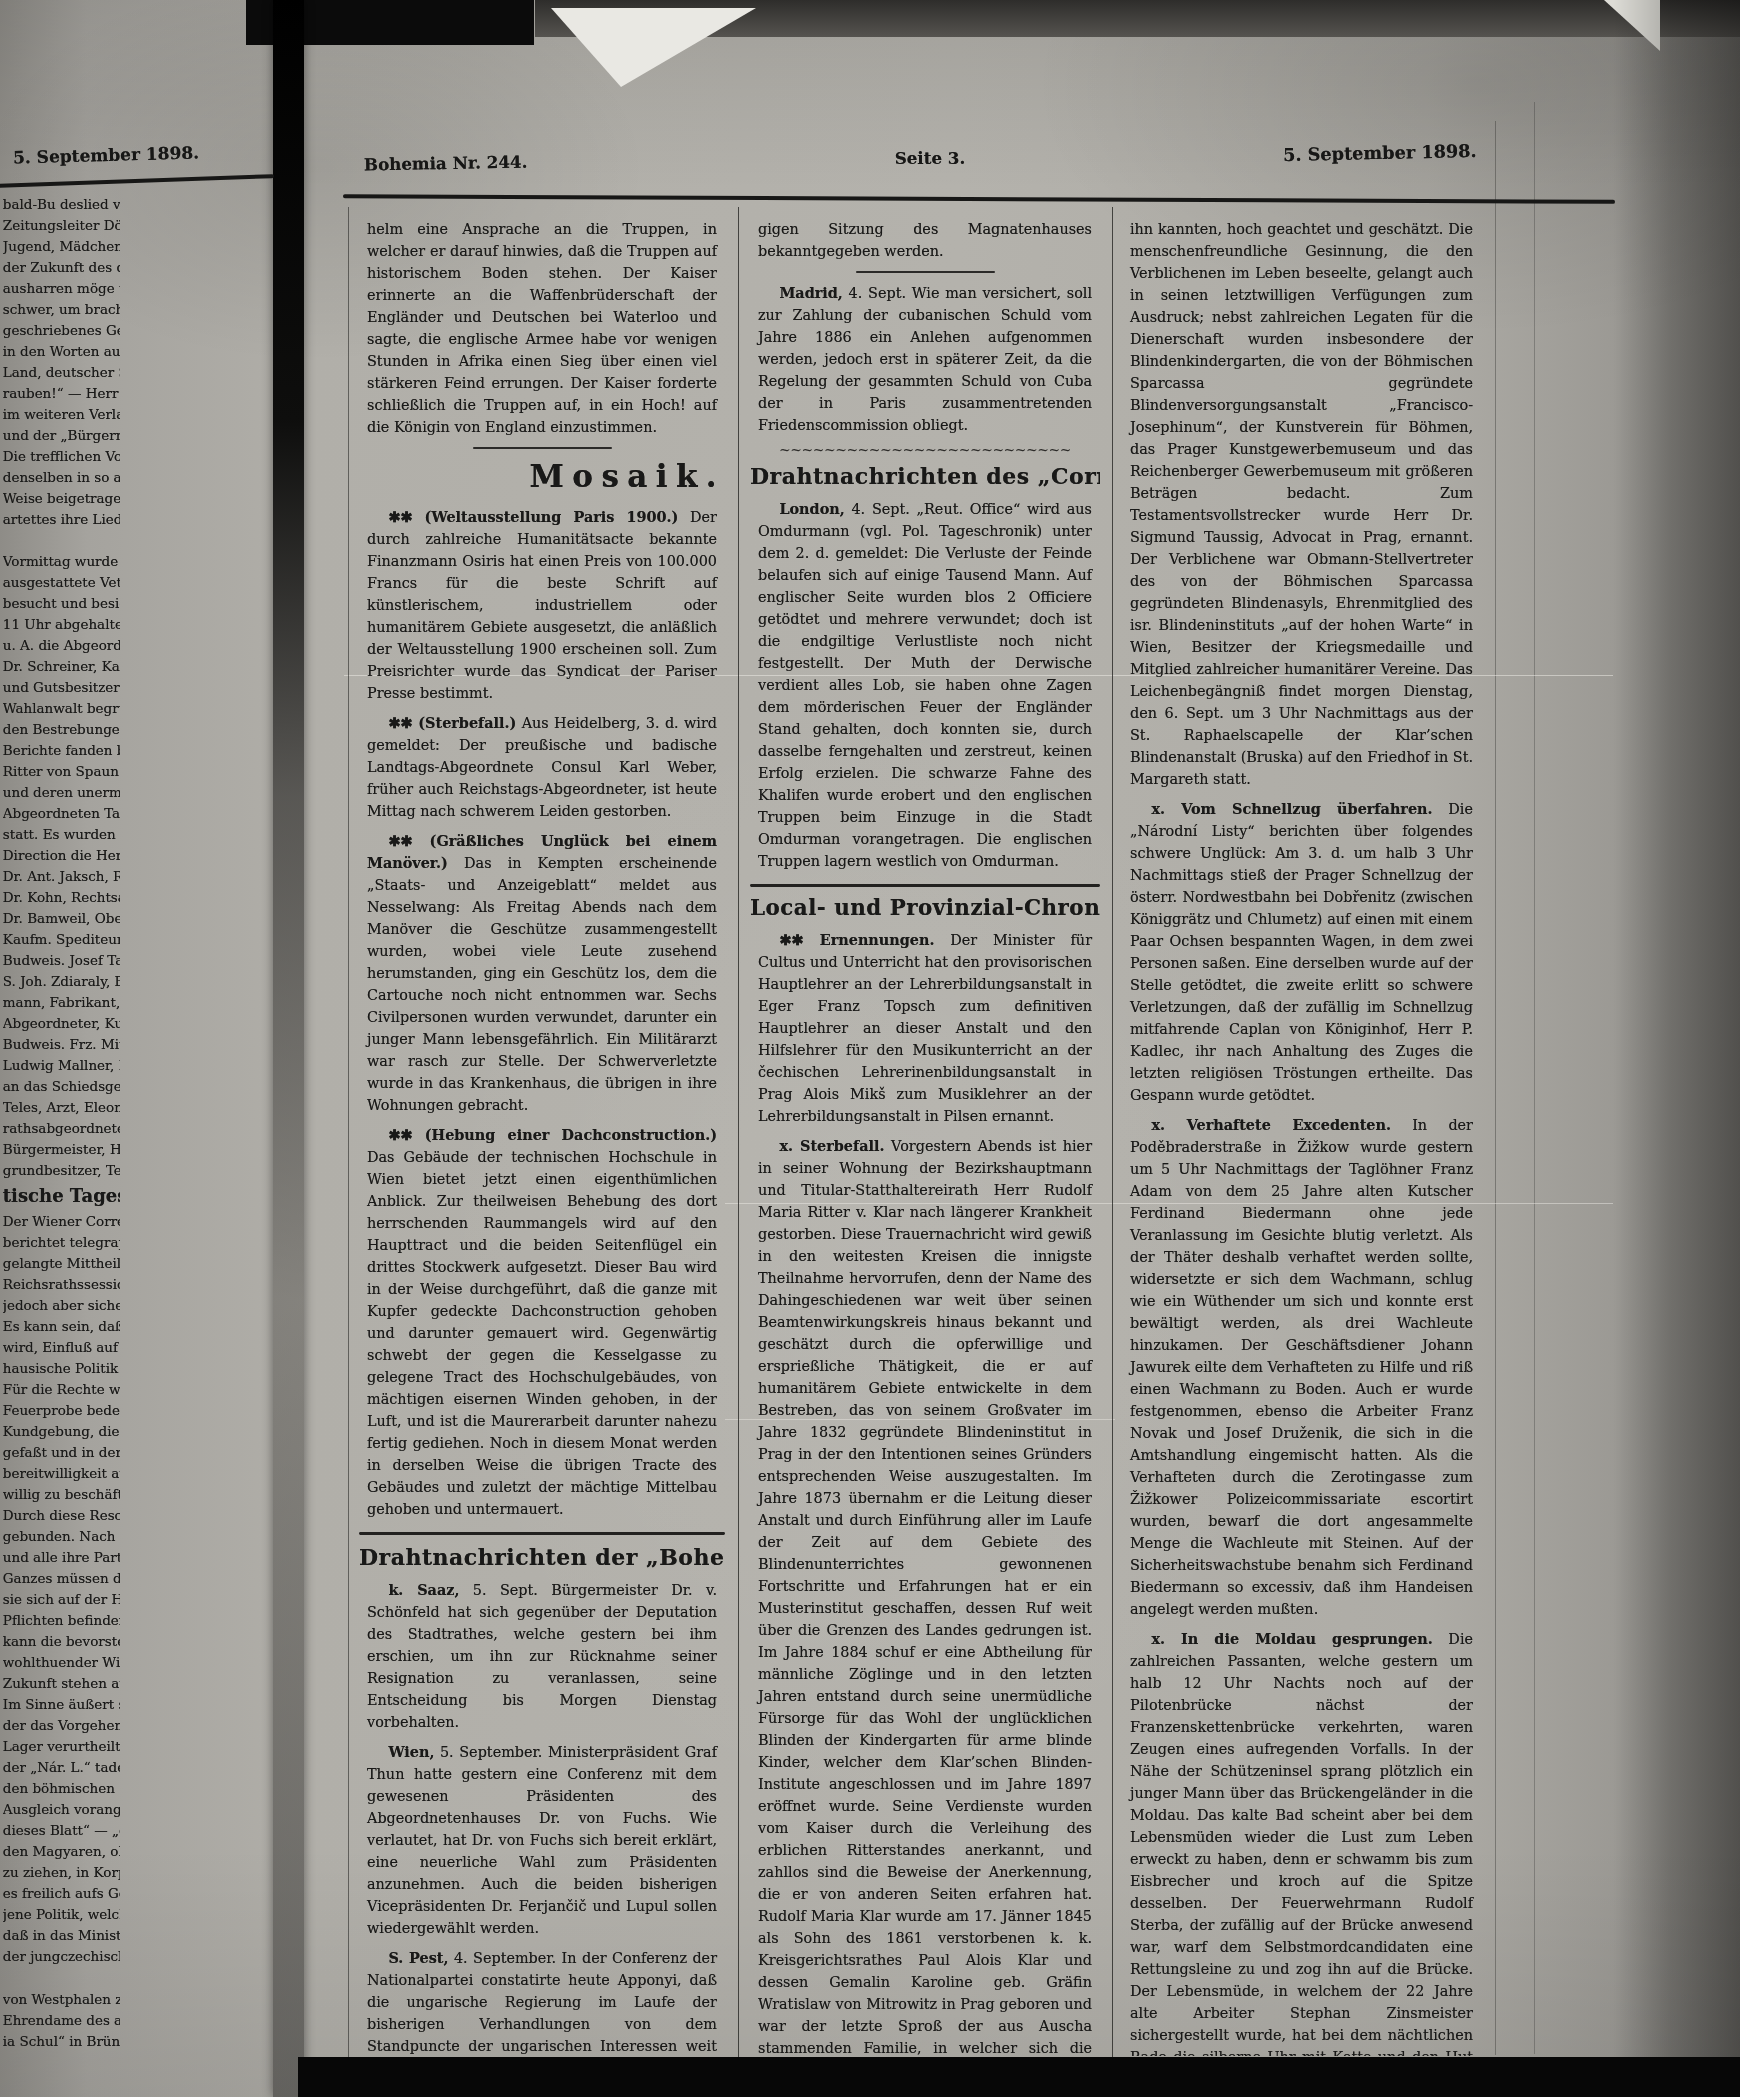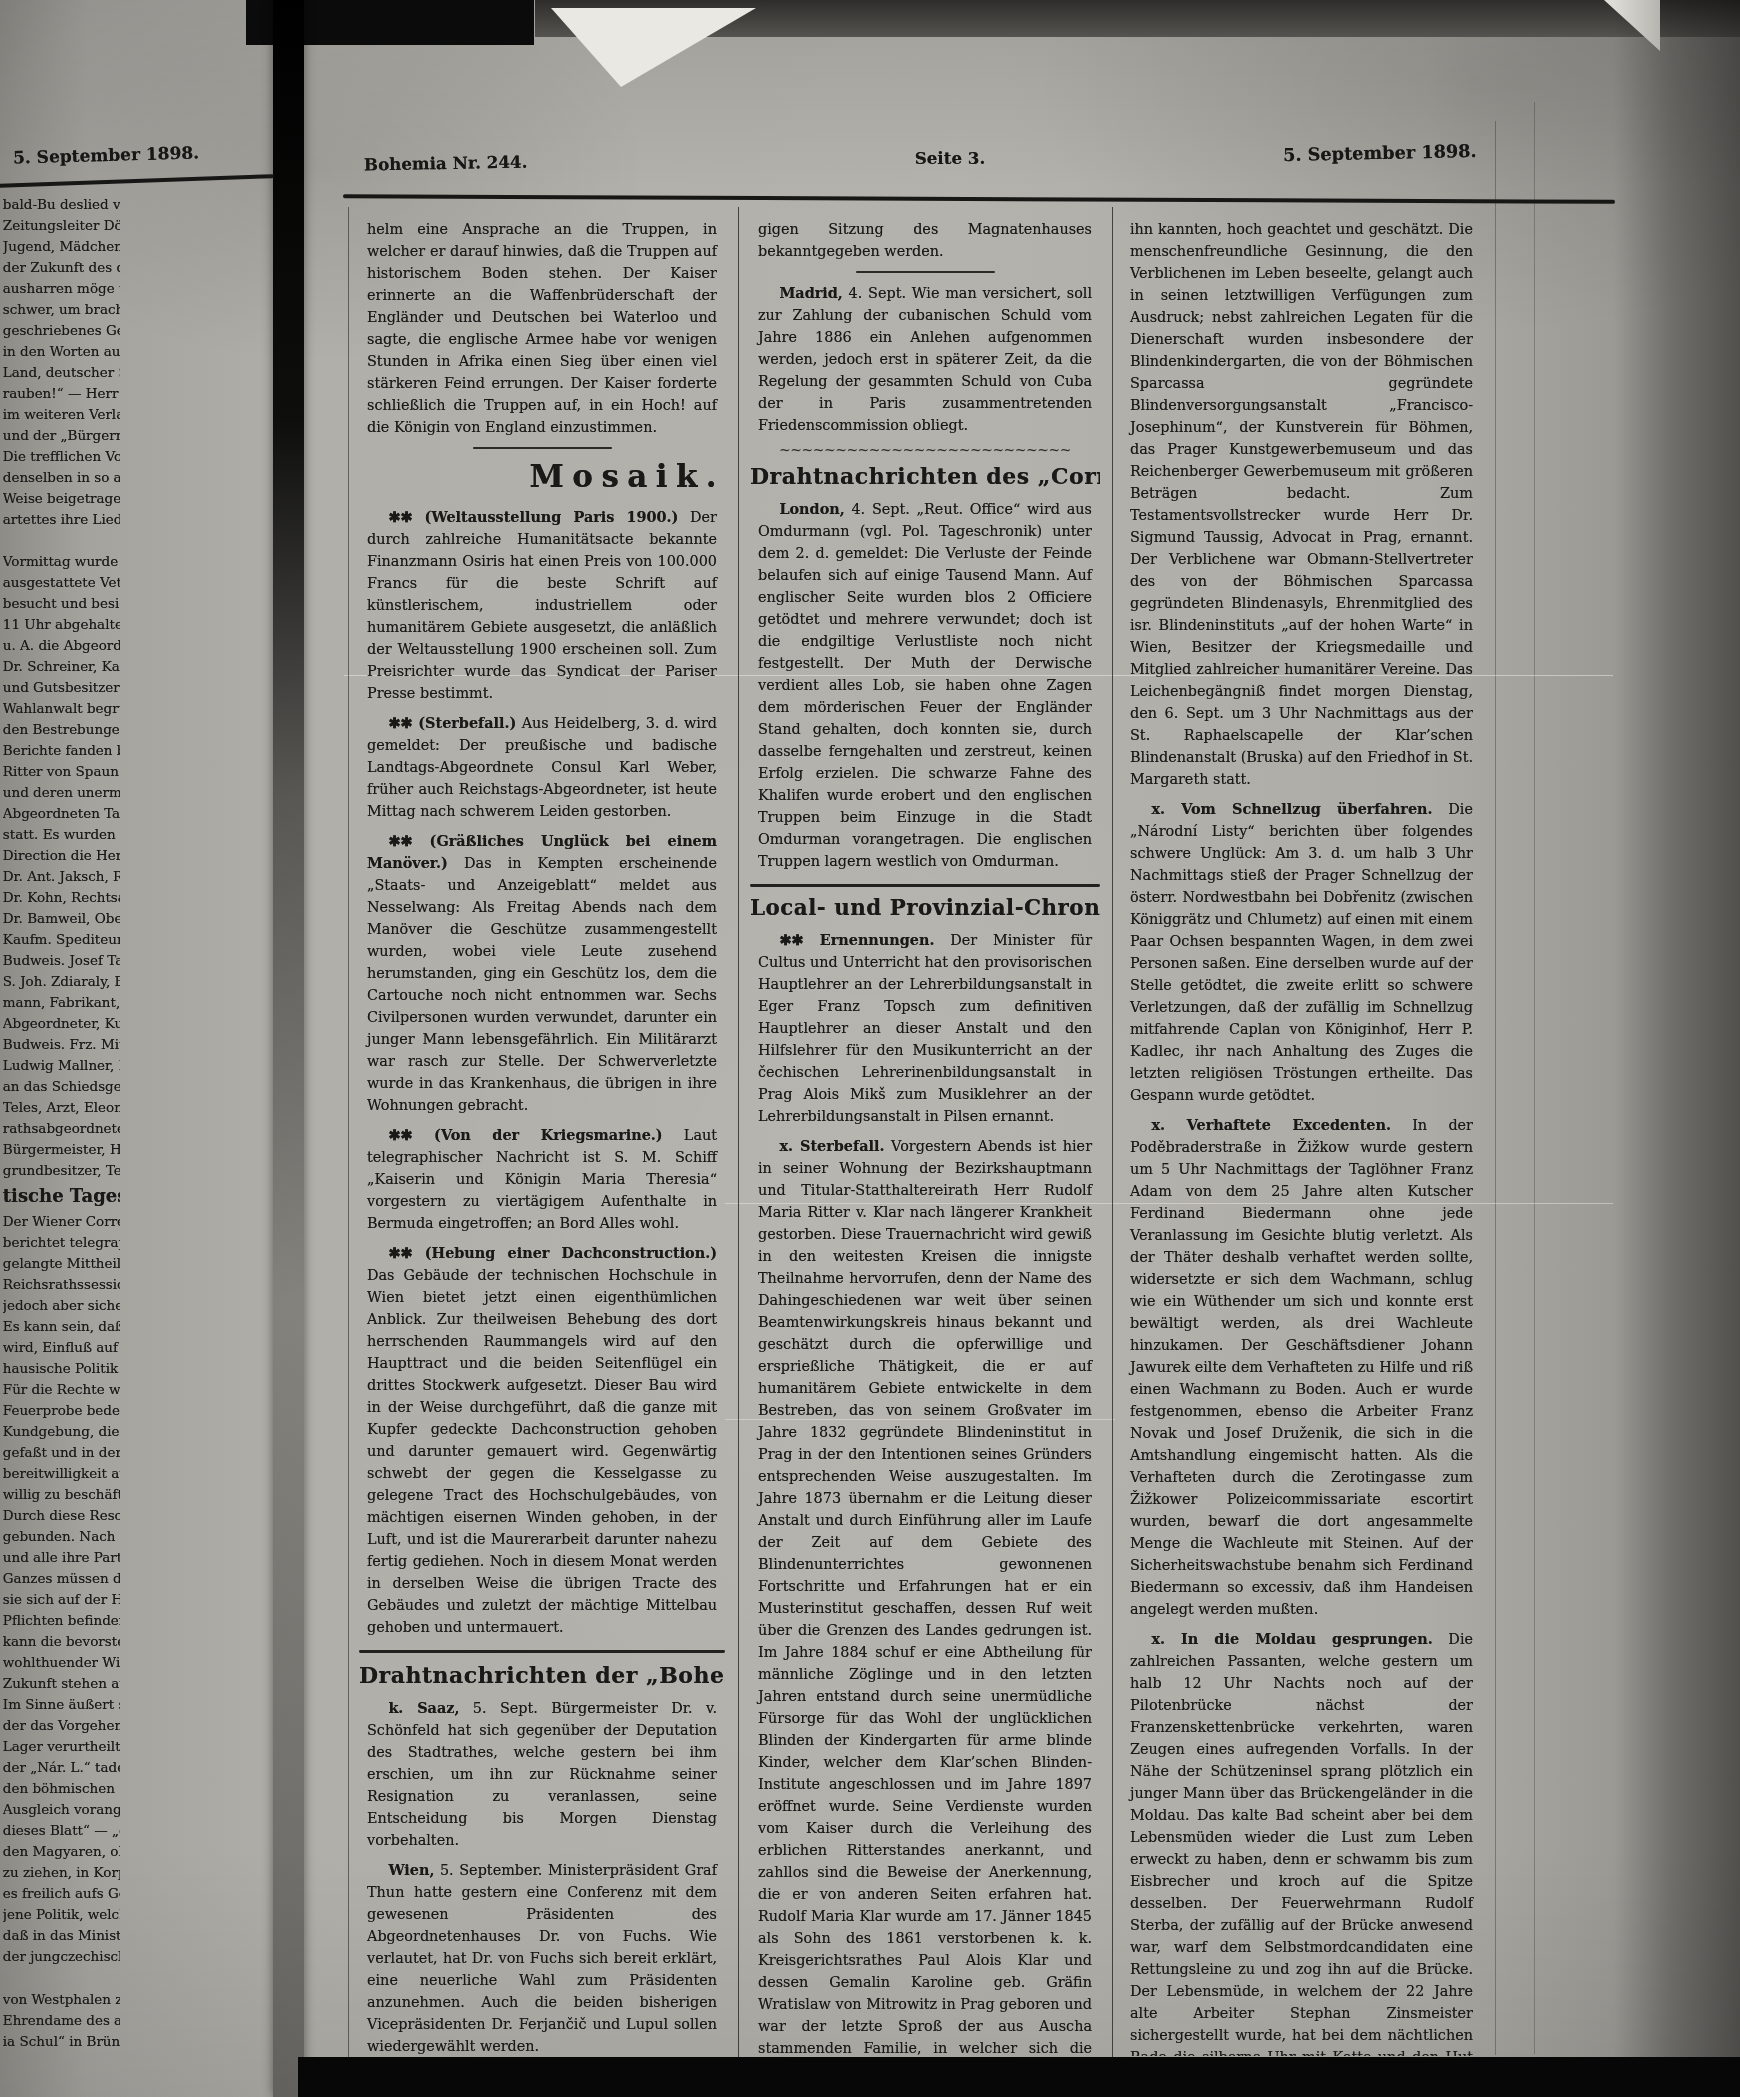--- a/index.html
+++ b/index.html
@@ -50,21 +50,21 @@
   <div class="artifact" style="left:1534px;top:102px;width:1.4px;height:1952px;background:rgba(34,33,31,.28);"></div>
   <div class="artifact" style="left:1613px;top:0;width:127px;height:2097px;background:linear-gradient(90deg,rgba(0,0,0,0),rgba(0,0,0,.22) 45%,rgba(0,0,0,.38) 100%);"></div>
   <div class="artifact" style="left:298px;top:2057px;width:1443px;height:41px;background:#070707;"></div>
   <div class="artifact" style="left:344px;top:675px;width:1269px;height:1.4px;background:rgba(242,240,234,.5);"></div>
   <div class="artifact" style="left:725px;top:1203px;width:888px;height:1.4px;background:rgba(242,240,234,.45);"></div>
   <div class="artifact" style="left:725px;top:1419px;width:390px;height:0.9px;background:rgba(242,240,234,.4);"></div>
 
   <div class="mast" style="left:13px;top:145px;font-size:17px;transform:rotate(-1.6deg);">5. September 1898.</div>
   <div class="artifact" style="left:-4.6px;top:179px;width:279px;height:3.7px;background:#171716;border-radius:1.9px;transform:rotate(-2deg);"></div>
   <div class="mast" style="left:364px;top:153px;font-size:16.7px;transform:rotate(-1deg);">Bohemia Nr. 244.</div>
-  <div class="mast" style="left:894px;top:148px;width:112px;text-align:center;font-size:16.7px;">Seite 3.</div>
+  <div class="mast" style="left:874px;top:148px;width:112px;text-align:center;font-size:16.7px;">Seite 3.</div>
   <div class="mast" style="left:1283px;top:142px;font-size:17.7px;transform:rotate(-1.2deg);">5. September 1898.</div>
   <div class="artifact" style="left:343px;top:197px;width:1272px;height:3.7px;background:#171716;border-radius:1.9px;transform:rotate(.25deg);"></div>
 
   <div class="artifact" style="left:348px;top:207px;width:0.9px;height:1850px;background:rgba(30,29,27,.55);"></div>
   <div class="artifact" style="left:738px;top:207px;width:1.4px;height:1850px;background:rgba(30,29,27,.75);"></div>
   <div class="artifact" style="left:1112px;top:207px;width:1.4px;height:1850px;background:rgba(30,29,27,.75);"></div>
 
   <div class="col" id="col-0" style="left:2.8px;top:194px;width:117px;height:1863px;">
       <div class="frag">bald-Bu deslied von Wilhelm Dörre</div>
       <div class="frag">Zeitungsleiter Dörre brachte sein Glas</div>
@@ -156,21 +156,20 @@
       <div class="frag">ia Schul“ in Brünn ernannt.</div>
       <div class="frag">4. Sept. Nach dem heute</div>
     </div>
   <div class="col" id="col-1" style="left:359px;top:210px;width:366px;height:1846px;">
       <p class="para noindent"><span>helm eine Ansprache an die Truppen, in welcher er darauf hinwies, daß die Truppen auf historischem Boden stehen. Der Kaiser erinnerte an die Waffenbrüderschaft der Engländer und Deutschen bei Waterloo und sagte, die englische Armee habe vor wenigen Stunden in Afrika einen Sieg über einen viel stärkeren Feind errungen. Der Kaiser forderte schließlich die Truppen auf, in ein Hoch! auf die Königin von England einzustimmen.</span></p>
       <div class="rule"></div>
       <div class="h xl">Mosaik.</div>
       <p class="para"><span class="lead">✱✱ (Weltausstellung Paris 1900.)</span> <span>Der durch zahlreiche Humanitätsacte bekannte Finanzmann Osiris hat einen Preis von 100.000 Francs für die beste Schrift auf künstlerischem, industriellem oder humanitärem Gebiete ausgesetzt, die anläßlich der Weltausstellung 1900 erscheinen soll. Zum Preisrichter wurde das Syndicat der Pariser Presse bestimmt.</span></p>
       <p class="para"><span class="lead">✱✱ (Sterbefall.)</span> <span>Aus Heidelberg, 3. d. wird gemeldet: Der preußische und badische Landtags-Abgeordnete Consul Karl Weber, früher auch Reichstags-Abgeordneter, ist heute Mittag nach schwerem Leiden gestorben.</span></p>
       <p class="para"><span class="lead">✱✱ (Gräßliches Unglück bei einem Manöver.)</span> <span>Das in Kempten erscheinende „Staats- und Anzeigeblatt“ meldet aus Nesselwang: Als Freitag Abends nach dem Manöver die Geschütze zusammengestellt wurden, wobei viele Leute zusehend herumstanden, ging ein Geschütz los, dem die Cartouche noch nicht entnommen war. Sechs Civilpersonen wurden verwundet, darunter ein junger Mann lebensgefährlich. Ein Militärarzt war rasch zur Stelle. Der Schwerverletzte wurde in das Krankenhaus, die übrigen in ihre Wohnungen gebracht.</span></p>
-      <p class="para"><span class="lead">✱✱ (Von der Kriegsmarine.)</span> <span>Laut telegraphischer Nachricht ist S. M. Schiff „Kaiserin und Königin Maria Theresia“ vorgestern zu viertägigem Aufenthalte in Bermuda eingetroffen; an Bord Alles wohl.</span></p>
       <p class="para"><span class="lead">✱✱ (Hebung einer Dachconstruction.)</span> <span>Das Gebäude der technischen Hochschule in Wien bietet jetzt einen eigenthümlichen Anblick. Zur theilweisen Behebung des dort herrschenden Raummangels wird auf den Haupttract und die beiden Seitenflügel ein drittes Stockwerk aufgesetzt. Dieser Bau wird in der Weise durchgeführt, daß die ganze mit Kupfer gedeckte Dachconstruction gehoben und darunter gemauert wird. Gegenwärtig schwebt der gegen die Kesselgasse zu gelegene Tract des Hochschulgebäudes, von mächtigen eisernen Winden gehoben, in der Luft, und ist die Maurerarbeit darunter nahezu fertig gediehen. Noch in diesem Monat werden in derselben Weise die übrigen Tracte des Gebäudes und zuletzt der mächtige Mittelbau gehoben und untermauert.</span></p>
       <div class="rule2"></div>
       <div class="h lg">Drahtnachrichten der „Bohemia“.</div>
       <p class="para"><span class="lead">k. Saaz,</span> <span>5. Sept. Bürgermeister Dr. v. Schönfeld hat sich gegenüber der Deputation des Stadtrathes, welche gestern bei ihm erschien, um ihn zur Rücknahme seiner Resignation zu veranlassen, seine Entscheidung bis Morgen Dienstag vorbehalten.</span></p>
       <p class="para"><span class="lead">Wien,</span> <span>5. September. Ministerpräsident Graf Thun hatte gestern eine Conferenz mit dem gewesenen Präsidenten des Abgeordnetenhauses Dr. von Fuchs. Wie verlautet, hat Dr. von Fuchs sich bereit erklärt, eine neuerliche Wahl zum Präsidenten anzunehmen. Auch die beiden bisherigen Vicepräsidenten Dr. Ferjančič und Lupul sollen wiedergewählt werden.</span></p>
       <p class="para"><span class="lead">S. Pest,</span> <span>4. September. In der Conferenz der Nationalpartei constatirte heute Apponyi, daß die ungarische Regierung im Laufe der bisherigen Verhandlungen von dem Standpuncte der ungarischen Interessen weit abgewichen sei, weshalb die Nationalpartei freie Hand erlange und die weitere Entwickelung der Lage abwarte. Einen ähnlichen Beschluß hat auch die katholische Volkspartei gefaßt.</span></p>
     </div>
   <div class="col" id="col-2" style="left:750px;top:210px;width:350px;height:1846px;">
       <p class="para noindent"><span>gigen Sitzung des Magnatenhauses bekanntgegeben werden.</span></p>
       <div class="rule"></div>

